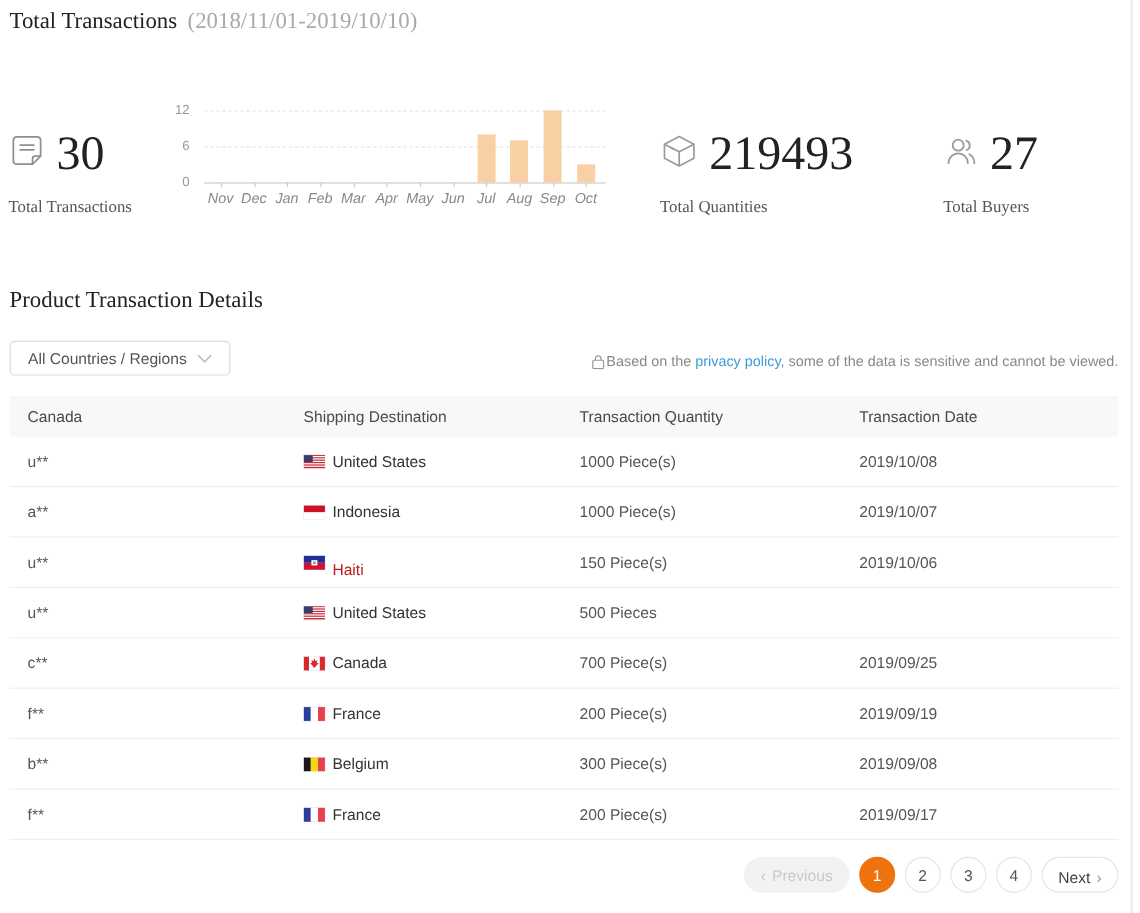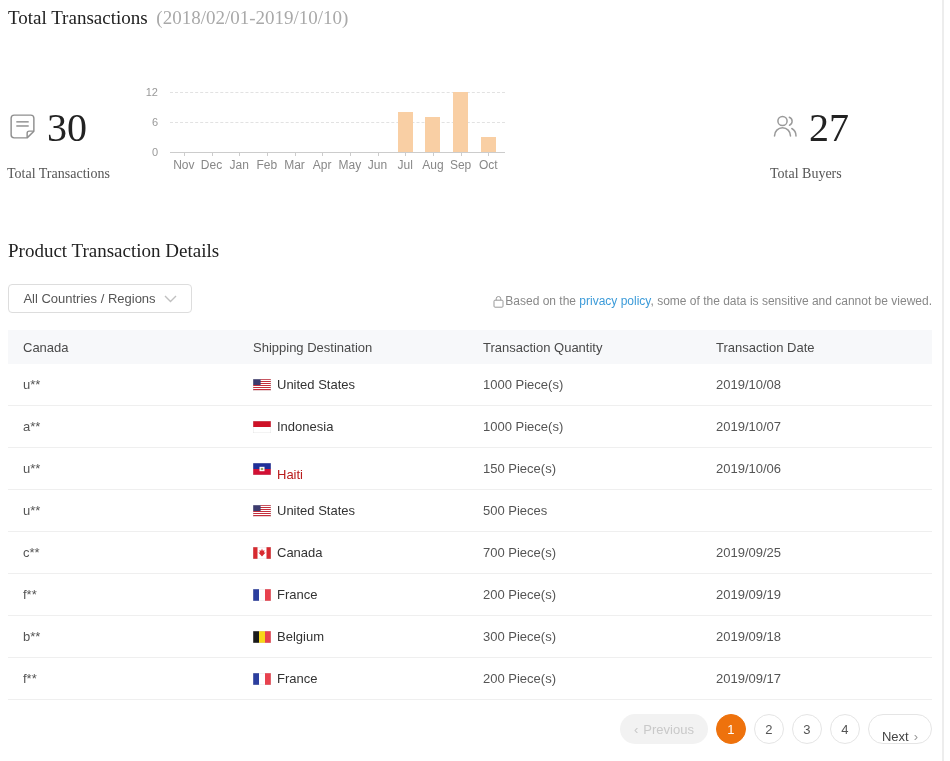--- a/index.html
+++ b/index.html
@@ -12,34 +12,34 @@
                  font-size:19px; color:#222; }
   .page-header .date-range { color:#a9a9a9; margin-left:4px; }
 
   
   .stat { position:absolute; top:103px; }
   .stat-top { display:flex; align-items:center; gap:9px; height:50px; }
   .stat-value { font-family:"Liberation Serif", serif; font-size:40px; color:#222; line-height:1; }
   .stat-label { font-family:"Liberation Serif", serif; font-size:14px; color:#555; margin-top:13px; }
   .stat-1 { left:7px; }
   .stat-2 { left:550px; }
-  .stat-3 { left:770px; }
+  .stat-3 { left:786px; }
 
   
   .chart { position:absolute; left:150px; top:84px; width:360px; height:95px; }
   .chart-plot { position:absolute; left:20px; top:8px; width:332px; height:60px; }
   .gridline { position:absolute; left:0; width:335px; border-top:1px dashed #e2e2e2; }
   .gl-12 { top:0; } .gl-6 { top:30px; }
   .baseline { position:absolute; left:0; top:60px; width:335px; border-top:1px solid #ccc; }
   .ytick-label { position:absolute; right:344px; width:30px; text-align:right; font-size:11px;
                  color:#999; transform:translateY(-50%); }
   .bar { position:absolute; bottom:0; width:15px; background:#F9CFA4; }
   .tick { position:absolute; top:60px; width:1px; height:4px; background:#ccc; }
   .month-row { position:absolute; left:20px; top:74px; width:332px; display:flex; }
-  .month-label { flex:1; text-align:center; font-size:12px; color:#888; }
+  .month-label { flex:1; text-align:center; font-size:12px; color:#888;font-style:italic; }
 
   
   .section-title { position:absolute; left:8px; top:240px; font-family:"Liberation Serif", serif;
                    font-size:19px; color:#222; }
   .filter-select { position:absolute; left:8px; top:284px; width:184px; height:29px;
                    border:1px solid #ddd; border-radius:4px; background:#fff; display:flex;
                    align-items:center; justify-content:center; gap:8px; font-size:13px;
                    color:#555; cursor:pointer; }
   .privacy-note { position:absolute; right:18px; top:294px; display:flex; align-items:center;
                   gap:1px; font-size:12px; color:#888;justify-content:space-between; }
@@ -51,39 +51,39 @@
   .t-head { height:34px; background:#F7F8FA; font-size:13px; color:#4a4a4a; }
   .t-body-row { height:42px; border-bottom:1px solid #efefef; font-size:13px; color:#555; }
   .t-cell { padding-left:15px; display:flex; align-items:center; }
   .flag { display:inline-flex; margin-right:6px; line-height:0; }
   .flag svg { display:block; }
 
   
   .pagination { position:absolute; right:18px; top:714px; display:flex; align-items:center; gap:8px; }
   .pg-prev { height:30px; padding:0 14px; border-radius:15px; background:#f2f2f2; color:#c9c9c9;
              font-size:13px; display:flex; align-items:center; gap:5px; cursor:default; border:none; }
-  .pg-next { height:30px; padding:14px 13px; border-radius:15px; background:#fff; color:#444;
-             font-size:13px; display:flex; align-items:flex-start; gap:5px; cursor:pointer;
+  .pg-next { height:30px; padding:4px 13px; border-radius:15px; background:#fff; color:#444;
+             font-size:13px; display:flex; align-items:flex-end; gap:5px; cursor:pointer;
              border:1px solid #e5e5e5; }
   .pg-next .chev { color:#999; }
   .pg-page { width:30px; height:30px; border-radius:50%; background:#fff; border:1px solid #e5e5e5;
              color:#555; font-size:13px; display:flex; align-items:center; justify-content:center;
              cursor:pointer; }
   .pg-page.active { background:var(--accent,#EE720D); border-color:var(--accent,#EE720D); color:#fff; }
 
   .right-border { position:absolute; left:942px; top:0; width:2px; height:761px; background:#ededed; }
 </style>
 </head>
 <body>
 
 <div class="page">
 
   <div class="page-header">
     <span>Total Transactions</span>
-    <span class="date-range">(2018/02/01-2019/10/10)</span>
+    <span class="date-range">(2018/11/01-2019/10/10)</span>
   </div>
 
   <div class="stat stat-1">
     <div class="stat-top">
       <span>
         <svg width="31" height="31" viewBox="0 0 30 30" fill="none" stroke="#8f8f8f" stroke-width="1.4" stroke-linejoin="round">
           <path d="M4 7c0-1.7 1.3-3 3-3h16c1.7 0 3 1.3 3 3v12.5L19.5 26H7c-1.7 0-3-1.3-3-3z"></path>
           <path d="M26 19.5h-4.5c-1.1 0-2 .9-2 2V26"></path>
           <line x1="9" y1="10.5" x2="21" y2="10.5"></line>
           <line x1="9" y1="14.5" x2="21" y2="14.5"></line>
@@ -134,20 +134,34 @@
         <span class="month-label">Apr</span>
         <span class="month-label">May</span>
         <span class="month-label">Jun</span>
         <span class="month-label">Jul</span>
         <span class="month-label">Aug</span>
         <span class="month-label">Sep</span>
         <span class="month-label">Oct</span>
       </div>
   </div>
 
+  <div class="stat stat-2">
+    <div class="stat-top">
+      <span>
+        <svg width="32" height="32" viewBox="0 0 30 30" fill="none" stroke="#9a9a9a" stroke-width="1.3" stroke-linejoin="round">
+          <path d="M15 3.5 26.5 9.5v11L15 26.5 3.5 20.5v-11z"></path>
+          <path d="M3.5 9.5 15 15.5l11.5-6"></path>
+          <path d="M15 15.5v11"></path>
+          <path d="M8 12l3.2 1.7"></path>
+        </svg>
+      </span>
+      <span class="stat-value">219493</span>
+    </div>
+    <div class="stat-label">Total Quantities</div>
+  </div>
 
   <div class="stat stat-3">
     <div class="stat-top">
       <span>
         <svg width="30" height="30" viewBox="0 0 30 30" fill="none" stroke="#9a9a9a" stroke-width="1.5" stroke-linecap="round">
           <circle cx="12.5" cy="10" r="4.6"></circle>
           <path d="M4.5 25c0-4.7 3.6-8.2 8-8.2s8 3.5 8 8.2"></path>
           <path d="M19.3 6.2a4.3 4.3 0 0 1 .2 8"></path>
           <path d="M21.8 17.5c2.5 1.3 4.2 4 4.2 7.5"></path>
         </svg>
@@ -303,21 +317,21 @@
               <svg width="18" height="12" viewBox="0 0 18 12">
                 <rect width="6" height="12" fill="#1a1a1a"></rect>
                 <rect x="6" width="6" height="12" fill="#F7D618"></rect>
                 <rect x="12" width="6" height="12" fill="#E8414E"></rect>
                 <rect width="18" height="12" fill="none" stroke="#cfcfcf" stroke-width="0.5"></rect>
               </svg>
             </span>
             <span style="color: rgb(51, 51, 51);">Belgium</span>
           </div>
           <div class="t-cell">300 Piece(s)</div>
-          <div class="t-cell">2019/09/18</div>
+          <div class="t-cell">2019/09/08</div>
         </div>
         <div class="t-row t-body-row">
           <div class="t-cell">f**</div>
           <div class="t-cell">
             <span class="flag">
               <svg width="18" height="12" viewBox="0 0 18 12">
                 <rect width="6" height="12" fill="#2B3E9F"></rect>
                 <rect x="6" width="6" height="12" fill="#fff"></rect>
                 <rect x="12" width="6" height="12" fill="#E8414E"></rect>
                 <rect width="18" height="12" fill="none" stroke="#cfcfcf" stroke-width="0.5"></rect>

